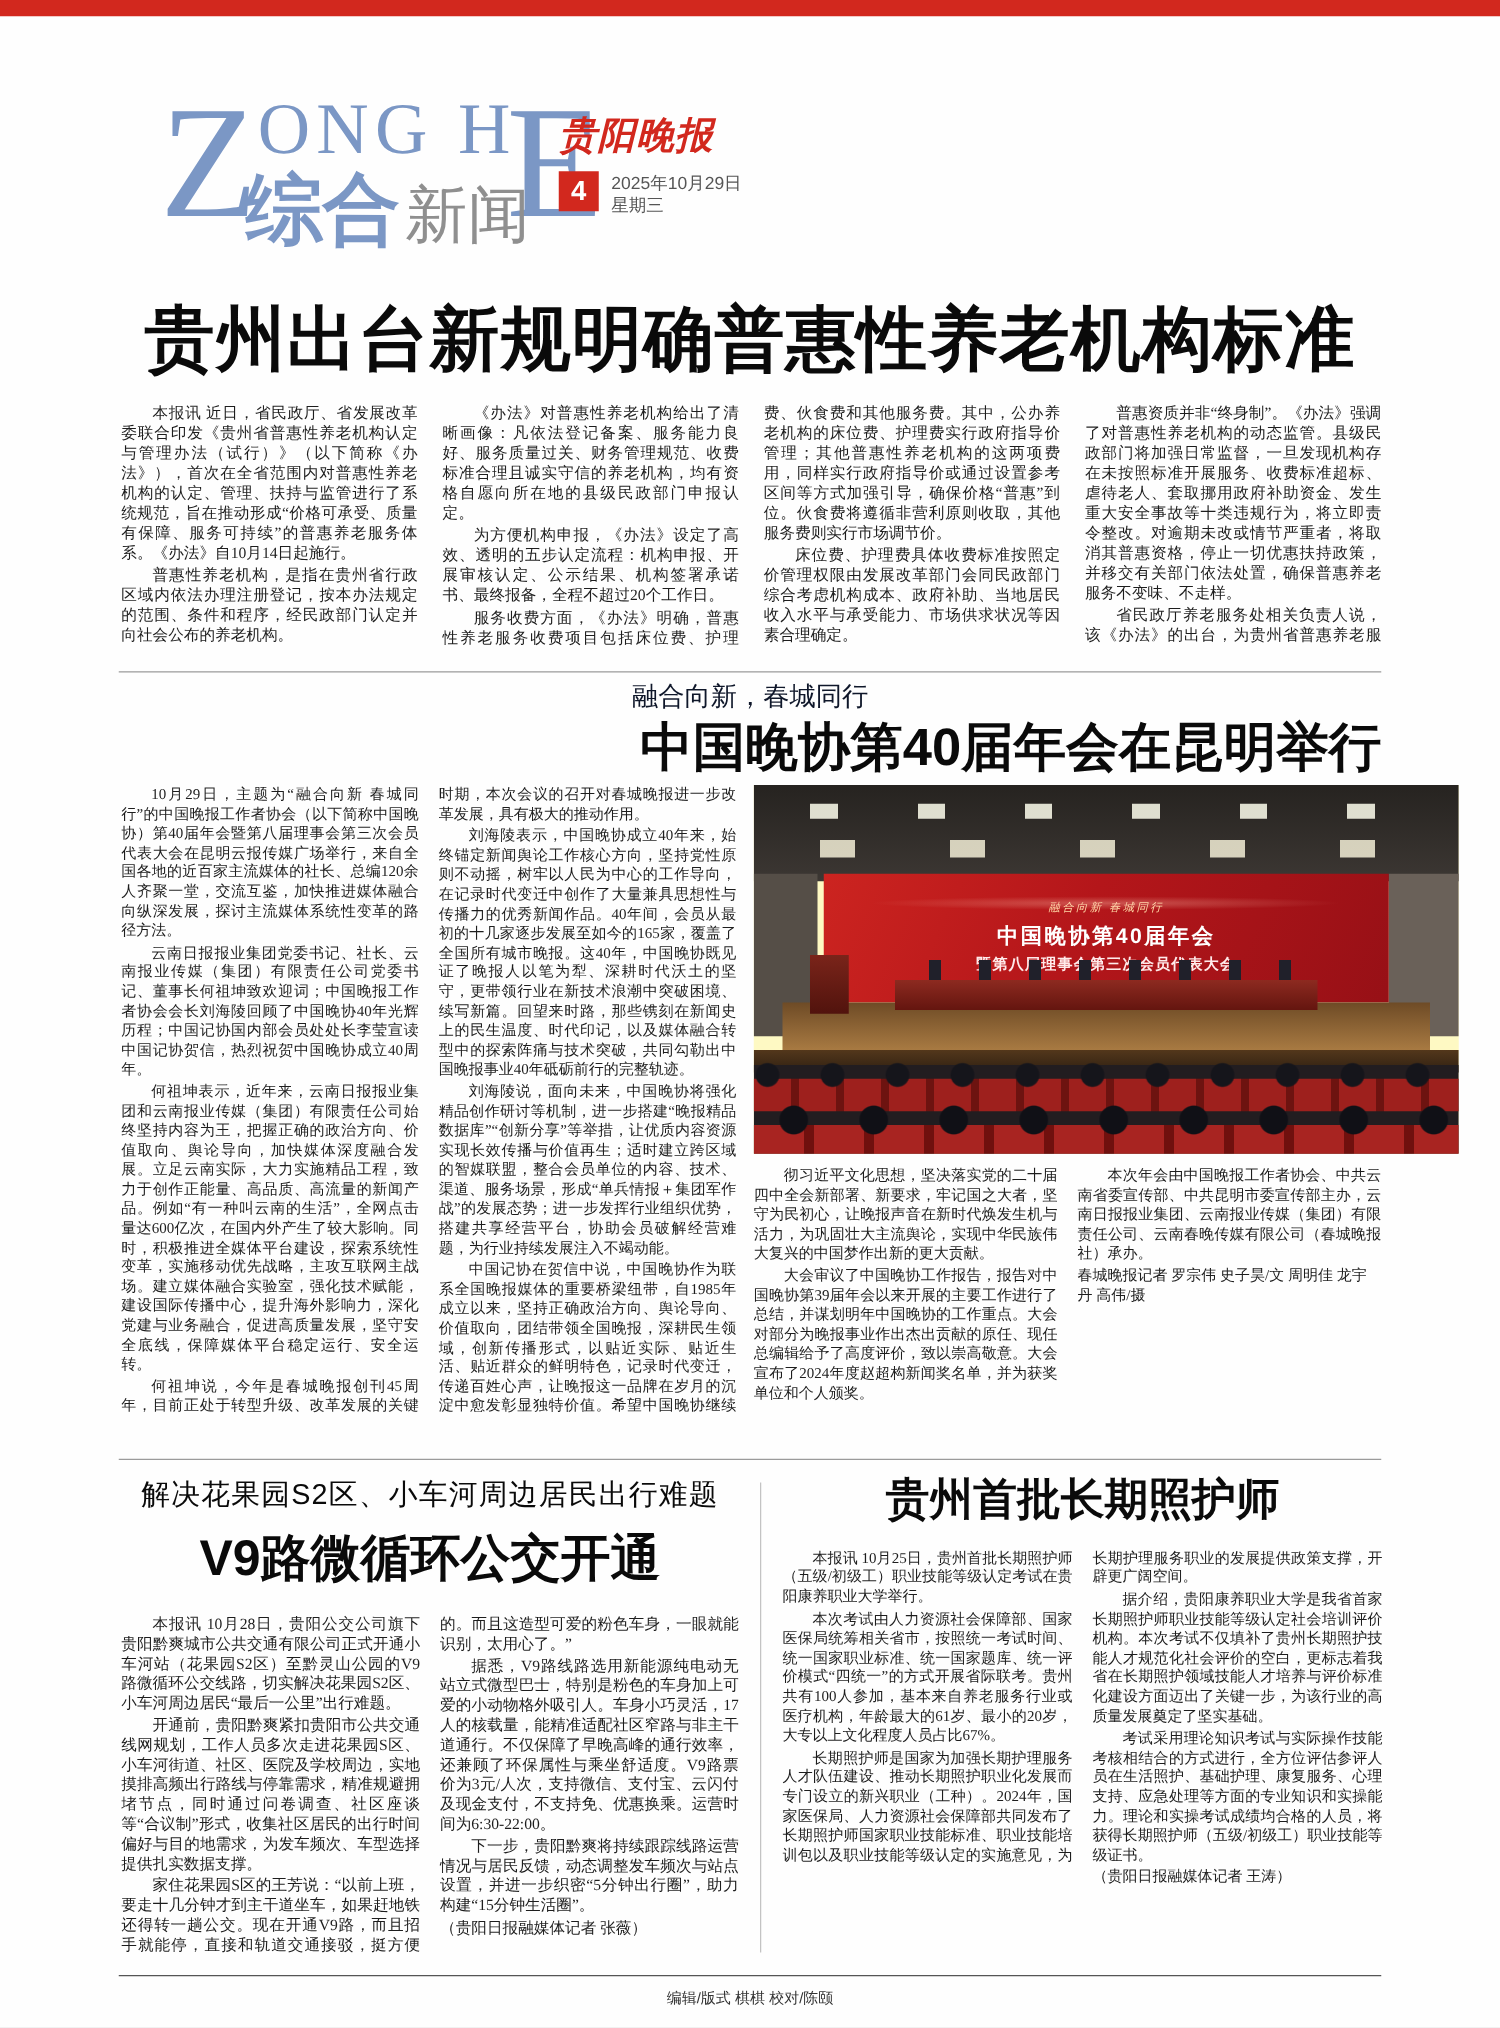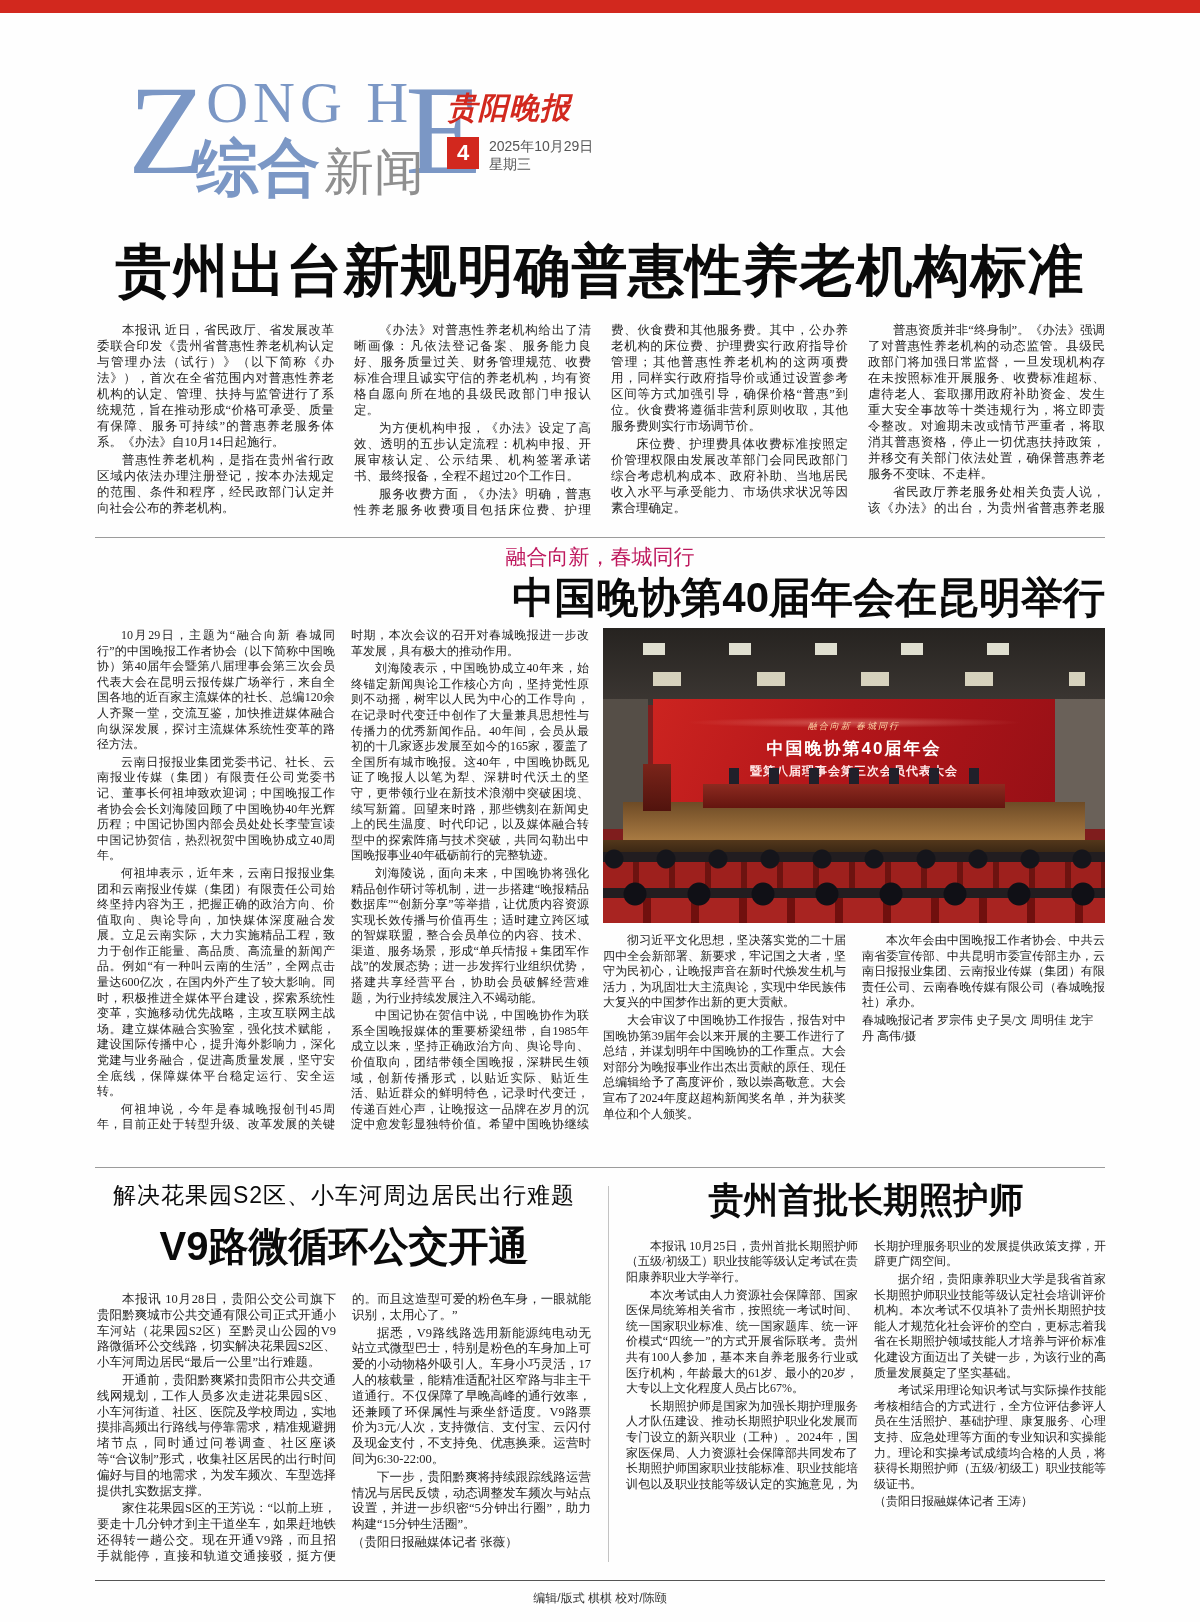--- a/index.html
+++ b/index.html
@@ -33,29 +33,29 @@
   .a1-headline{position:absolute;left:95px;top:234px;width:1010px;font-size:56px;letter-spacing:1px;}
   .a1-body{position:absolute;left:97px;top:322px;width:1008px;height:206px;
            column-count:4;column-gap:20px;font-size:12.5px;line-height:16px;}
 
   .rule{position:absolute;background:#9b9b9b;height:1px;}
   .rule1{left:95px;top:537px;width:1010px;}
   .rule2{left:95px;top:1167px;width:1010px;}
 
   
   .a2-kicker{position:absolute;left:95px;top:543px;width:1010px;text-align:center;
-             font-family:"Liberation Sans",sans-serif;font-size:21px;color:#be185d;}
+             font-family:"Liberation Sans",sans-serif;font-size:21px;color:#0f172a;}
   .a2-headline{position:absolute;left:95px;top:570px;width:1010px;font-size:42px;text-align:right;}
   .a2-content{position:absolute;left:97px;top:628px;width:1008px;height:520px;display:flex;gap:14px;}
   .a2-left{width:492px;height:520px;column-count:2;column-gap:16px;font-size:12px;line-height:15.6px;}
   .a2-right{width:502px;}
   .a2-right-text{margin-top:10px;height:212px;column-count:2;column-gap:16px;font-size:12px;line-height:15.6px;}
 
   
-  .photo{position:relative;width:502px;height:295px;background:#7f1d1d;overflow:hidden;}
+  .photo{position:relative;width:564px;height:295px;background:#fef9c3;overflow:hidden;}
   .ph-ceiling{position:absolute;left:0;top:0;width:100%;height:26%;
       background:linear-gradient(180deg,#262320,#3c3733);}
   .ph-light1{position:absolute;left:8%;top:5%;width:84%;height:4%;
       background:repeating-linear-gradient(90deg,rgba(255,255,238,.85) 0 22px,transparent 22px 86px);}
   .ph-light2{position:absolute;left:4%;top:15%;width:92%;height:4.5%;
       background:repeating-linear-gradient(90deg,transparent 0 30px,rgba(255,250,225,.8) 30px 58px,transparent 58px 104px);}
   .ph-wall-l{position:absolute;left:0;top:24%;width:9%;height:44%;background:#554e47;}
   .ph-wall-r{position:absolute;right:0;top:24%;width:10%;height:44%;background:#6a6159;}
   .ph-screen{position:absolute;left:10%;top:24%;width:80%;height:35%;
       background:linear-gradient(115deg,#cc2420 0%,#b4161a 45%,#971016 100%);

